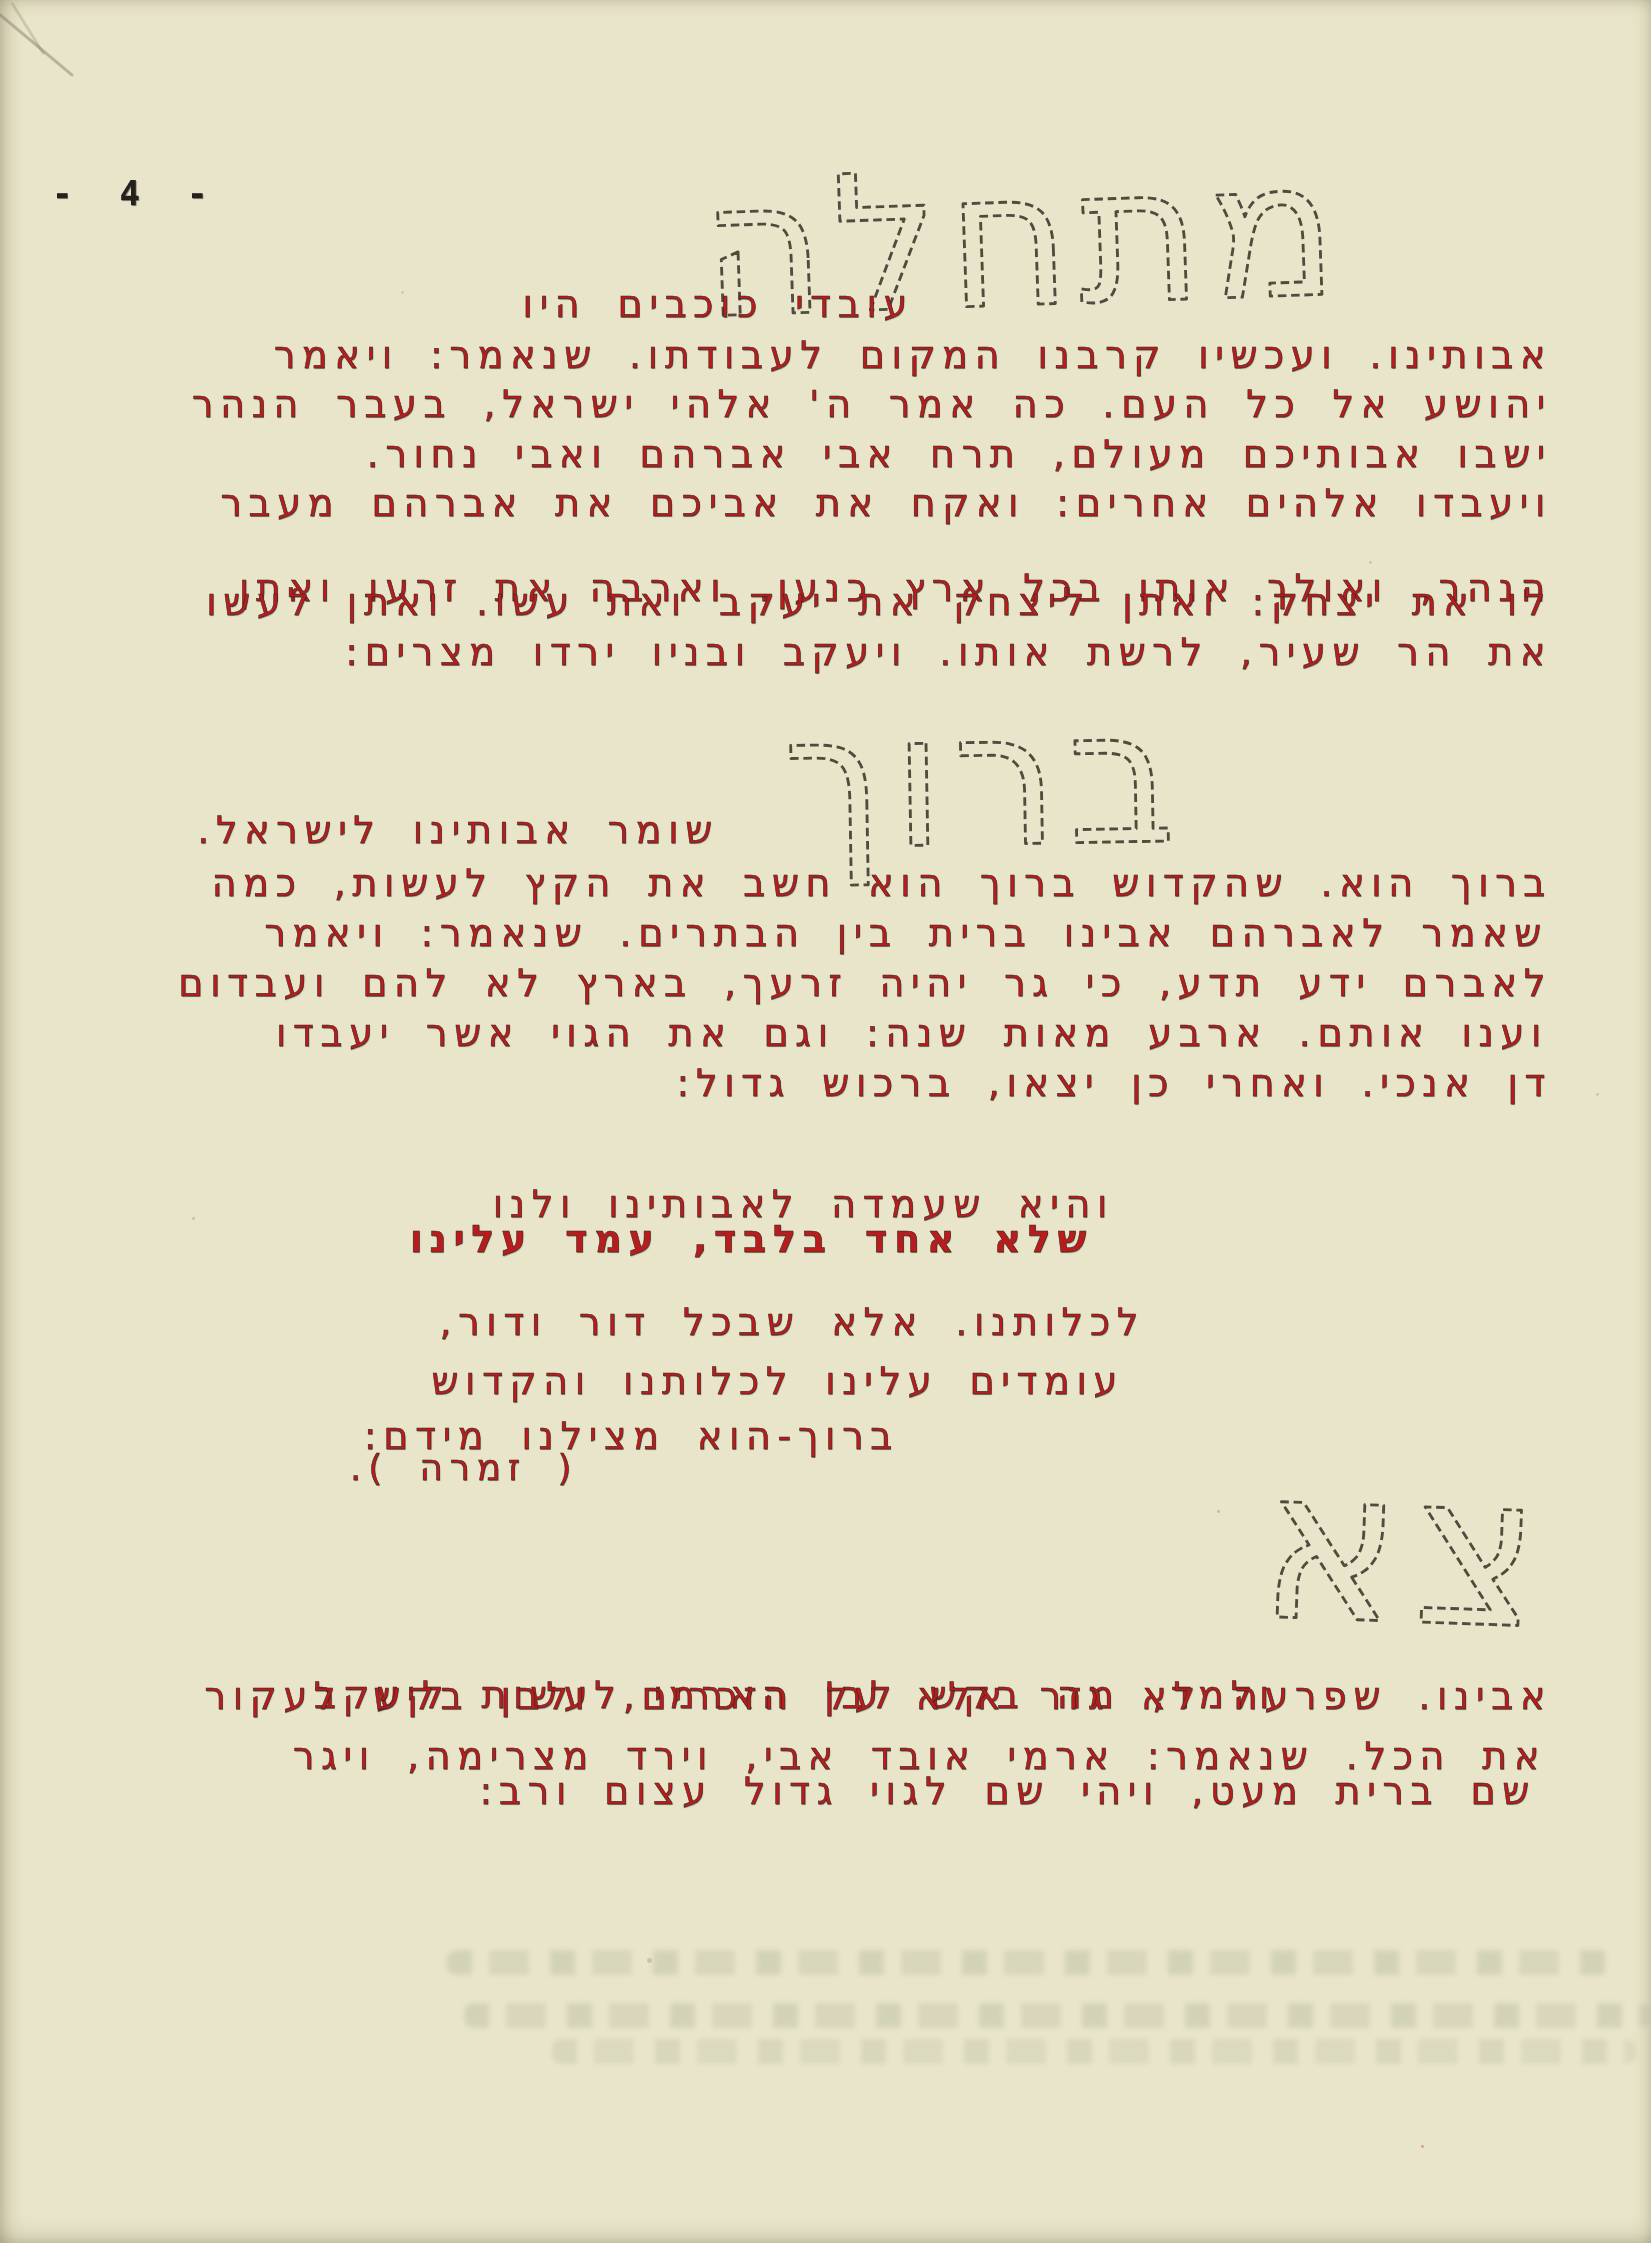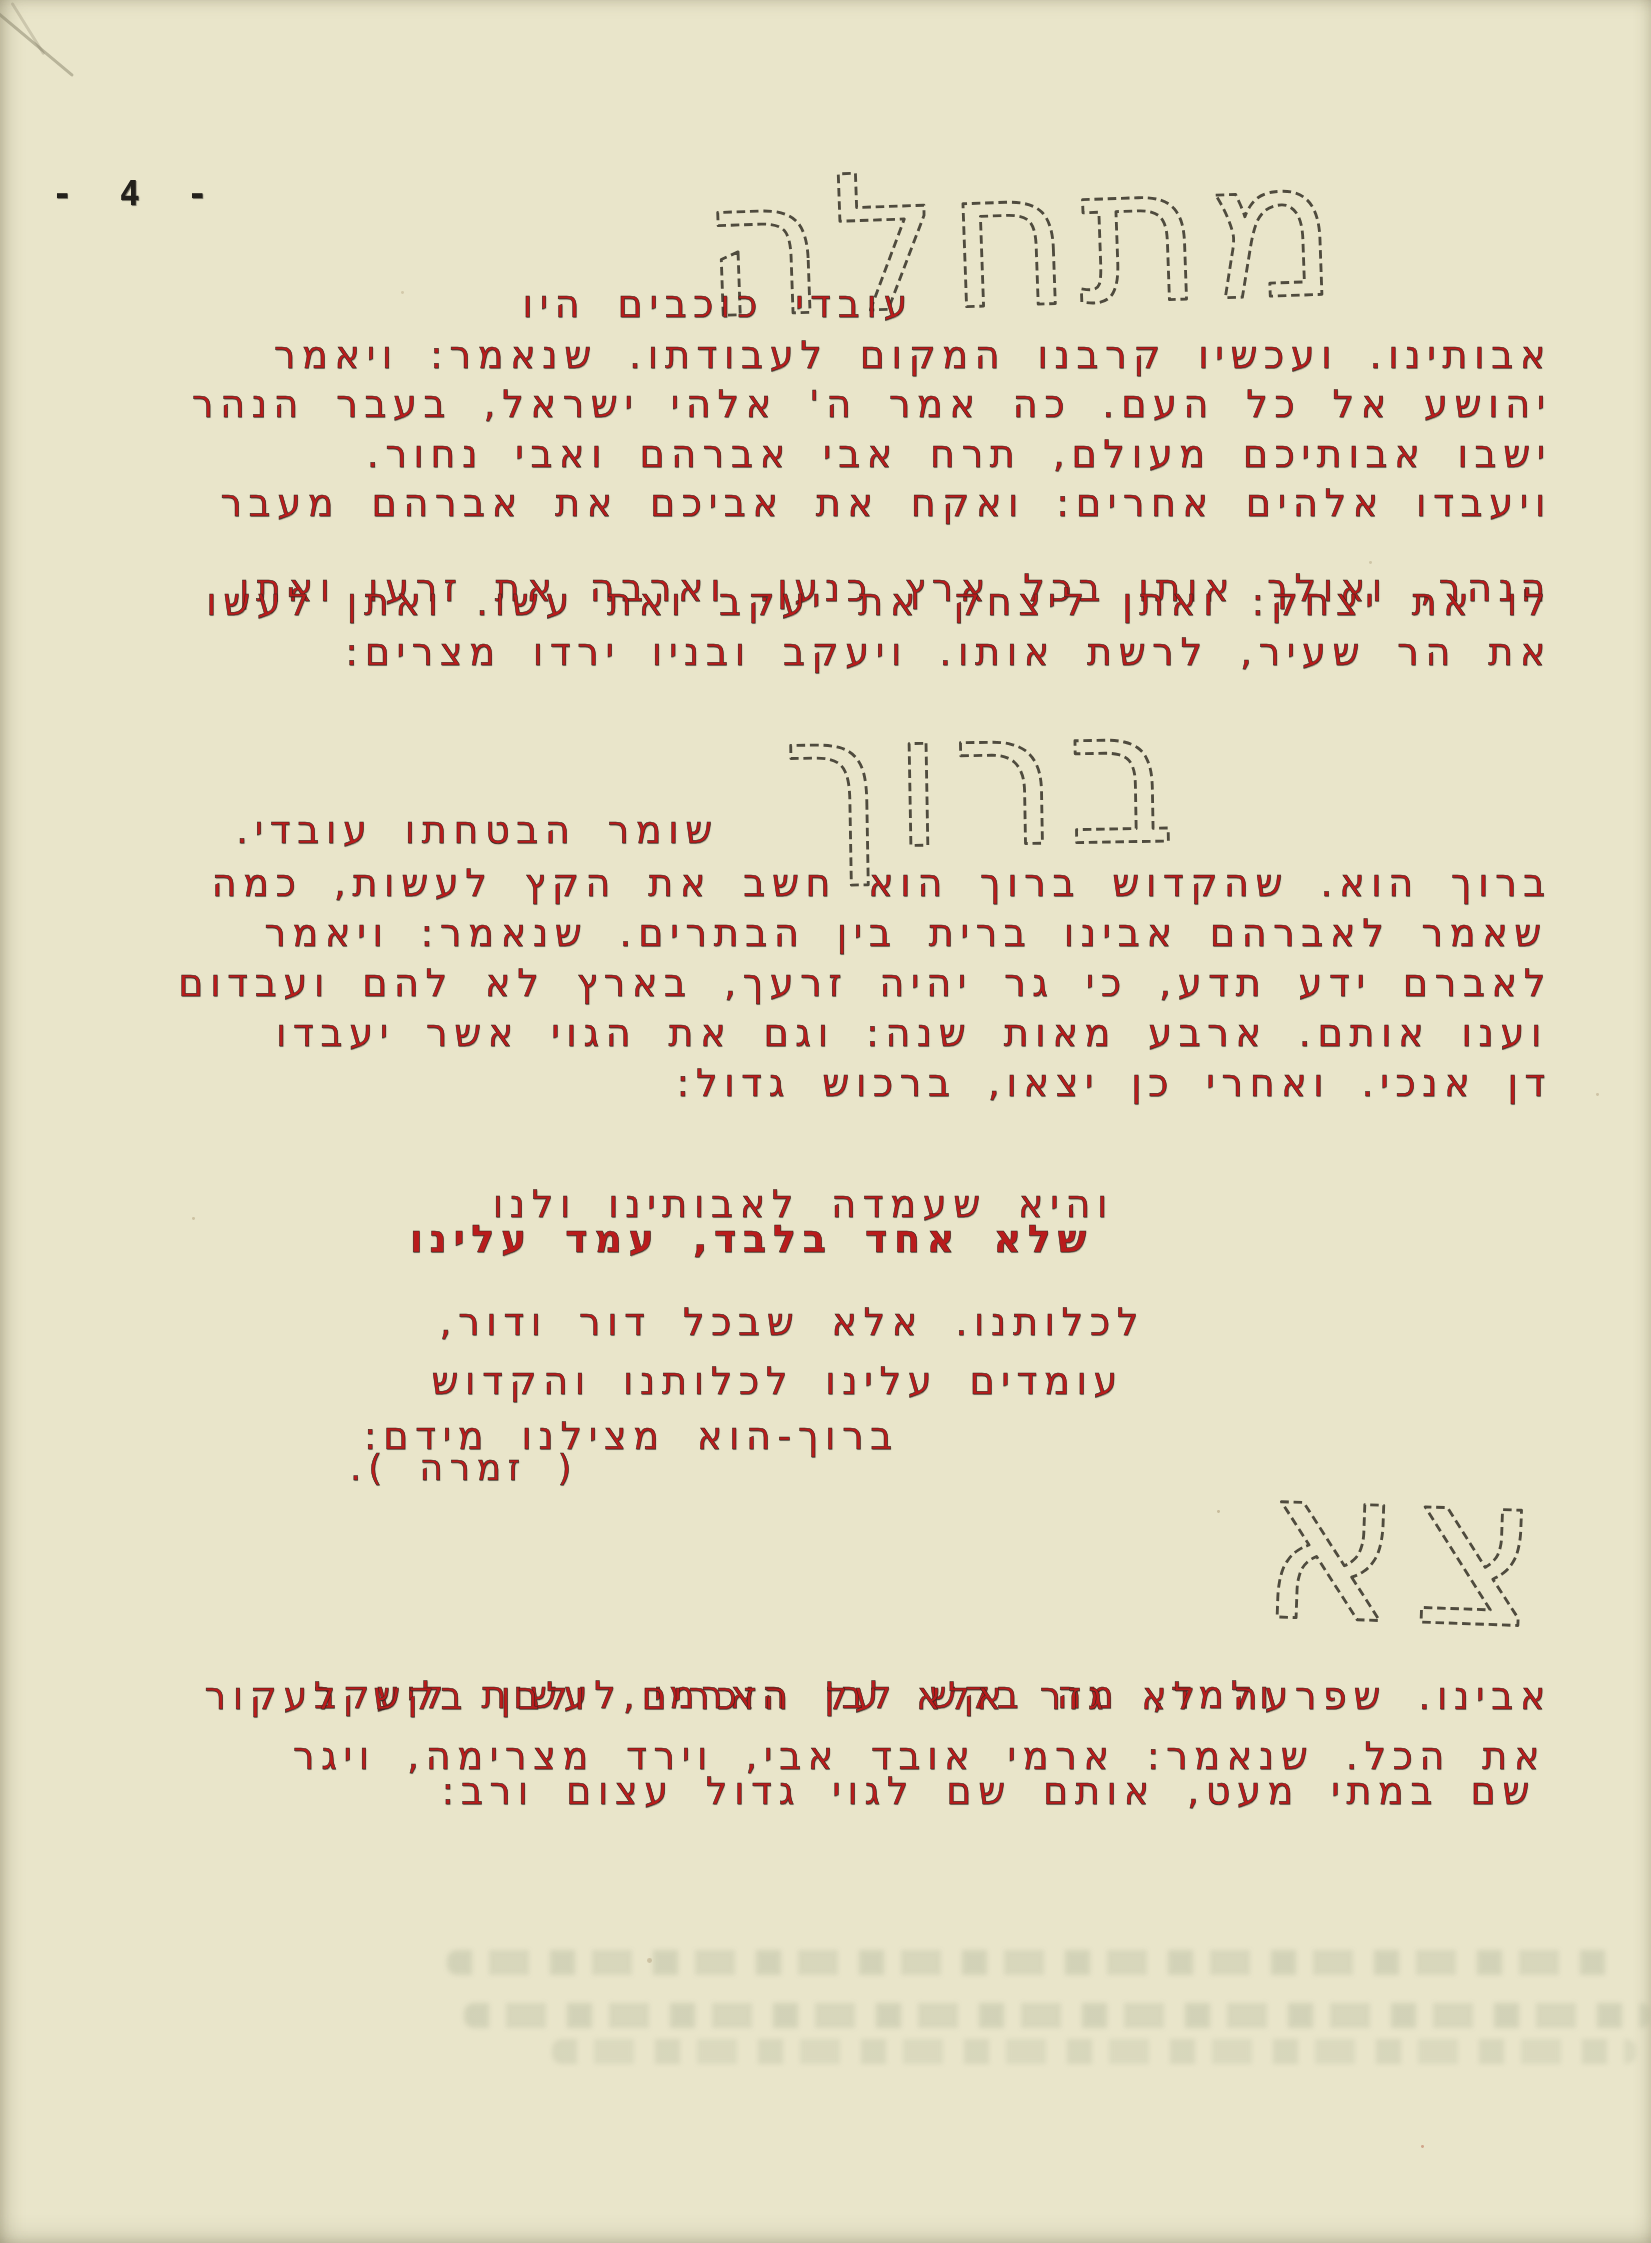--- a/index.html
+++ b/index.html
@@ -87,21 +87,21 @@
     <div class="tl" style="top:531px;right:99px;margin-top:35px;">הנהר, ואולך אותו בכל ארץ כנען. וארבה את זרעו ואתן</div>
     <div class="tl" style="top:580px;right:99px;">לו את יצחק: ואתן ליצחק את יעקב ואת עשו. ואתן לעשו</div>
     <div class="tl" style="top:630px;right:99px;">את הר שעיר, לרשת אותו. ויעקב ובניו ירדו מצרים:</div>
   </div>
 
   <svg class="title-svg" style="left:704px;top:656px;" width="561" height="304" viewBox="0 0 590 320">
     <text x="295" y="198" text-anchor="middle" font-size="196" letter-spacing="10" transform="rotate(-1 295 160)">ברוך</text>
   </svg>
 
   <div>
-    <div class="tl" style="top:808px;right:932px;">שומר הבטחתו עובדי.</div>
+    <div class="tl" style="top:808px;right:932px;">שומר אבותינו לישראל.</div>
     <div class="tl" style="top:861px;right:99px;">ברוך הוא. שהקדוש ברוך הוא חשב את הקץ לעשות, כמה</div>
     <div class="tl" style="top:911px;right:103px;">שאמר לאברהם אבינו ברית בין הבתרים. שנאמר: ויאמר</div>
     <div class="tl" style="top:961px;right:99px;">לאברם ידע תדע, כי גר יהיה זרעך, בארץ לא להם ועבדום</div>
     <div class="tl" style="top:1011px;right:103px;">וענו אותם. ארבע מאות שנה: וגם את הגוי אשר יעבדו</div>
     <div class="tl" style="top:1061px;right:99px;">דן אנכי. ואחרי כן יצאו, ברכוש גדול:</div>
   </div>
 
   <div>
     <div class="tl" style="top:1182px;right:537px;">והיא שעמדה לאבותינו ולנו</div>
     <div class="tl" style="top:1217px;right:558px;font-weight:bold;">שלא אחד בלבד, עמד עלינו</div>
@@ -112,21 +112,21 @@
   </div>
 
   <svg class="title-svg" style="left:1227px;top:1379px;" width="361" height="295" viewBox="0 0 380 310">
     <text x="190" y="255" text-anchor="middle" font-size="222" letter-spacing="14" transform="rotate(2 190 155)">צא</text>
   </svg>
 
   <div>
     <div class="tl" style="top:1626px;right:375px;margin-top:47px;">ולמד, מה בקש לבן הארמי לעשות ליעקב</div>
     <div class="tl" style="top:1674px;right:99px;">אבינו. שפרעה לא גזר אלא על הזכרים, ולבן בקש לעקור</div>
     <div class="tl" style="top:1722px;right:105px;margin-top:12px;">את הכל. שנאמר: ארמי אובד אבי, וירד מצרימה, ויגר</div>
-    <div class="tl" style="top:1769px;right:115px;">שם במתי מעט, אותם שם לגוי גדול עצום ורב:</div>
+    <div class="tl" style="top:1769px;right:115px;">שם ברית מעט, ויהי שם לגוי גדול עצום ורב:</div>
   </div>
 
   <div class="ghost" style="left:447px;top:1950px;width:1170px;"></div>
   <div class="ghost" style="left:464px;top:2003px;width:1187px;"></div>
   <div class="ghost" style="left:552px;top:2039px;width:1084px;opacity:.6;"></div>
 
   <div class="speck" style="left:1217px;top:1510px;"></div>
 
 </div>
 

